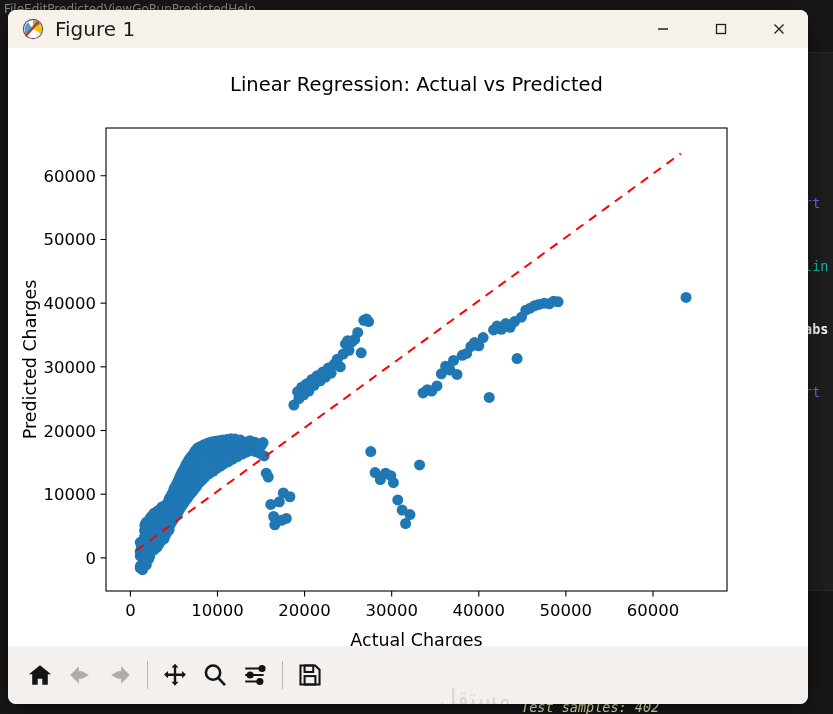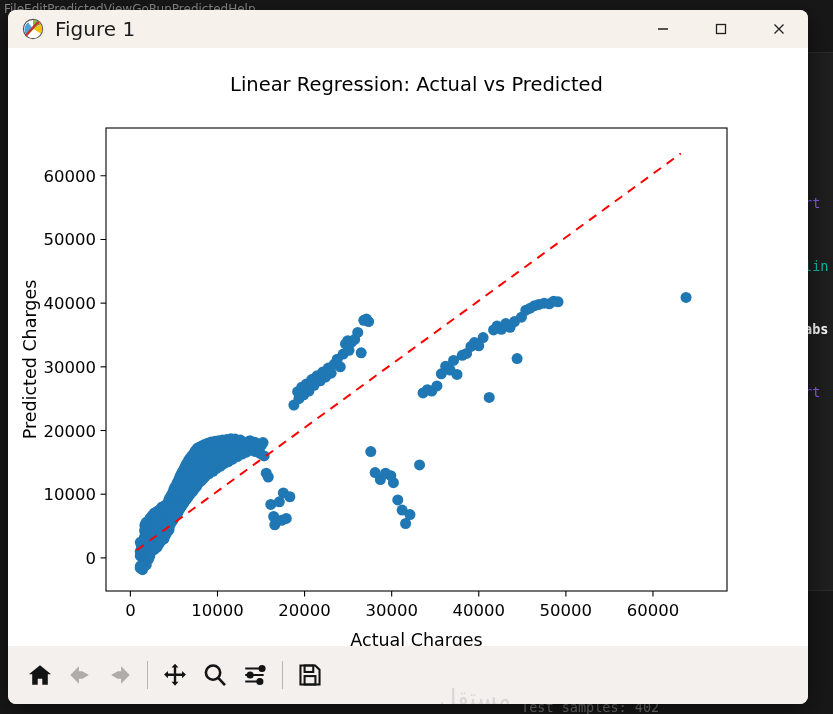--- a/index.html
+++ b/index.html
@@ -56,21 +56,21 @@
   .k-cmt    { color: #6a9955; }
 
   .vsc-panel {
     position: absolute; left: 0; right: 0; bottom: 0; height: 124px;
     background: #181818; border-top: 1px solid #2b2b2b;
   }
   .vsc-term {
     font-family: "DejaVu Sans Mono", monospace; font-size: 13.5px;
     line-height: 20px; color: #cccccc; padding: 6px 0 0 8px; white-space: pre;
   }
-  .term-dim { color: #737373; }
+  .term-dim { color: #fef9c3; font-style: italic; }
 
   .vsc-divider {
     position: absolute; left: 36px; top: 48px; bottom: 0; width: 1px;
     background: #2a2a2a;
   }
 
   
   #figwin {
     position: absolute; left: 8px; top: 10px; width: 800px; height: 694px;
     background: #ffffff; border-radius: 8px 8px 8px 8px;

